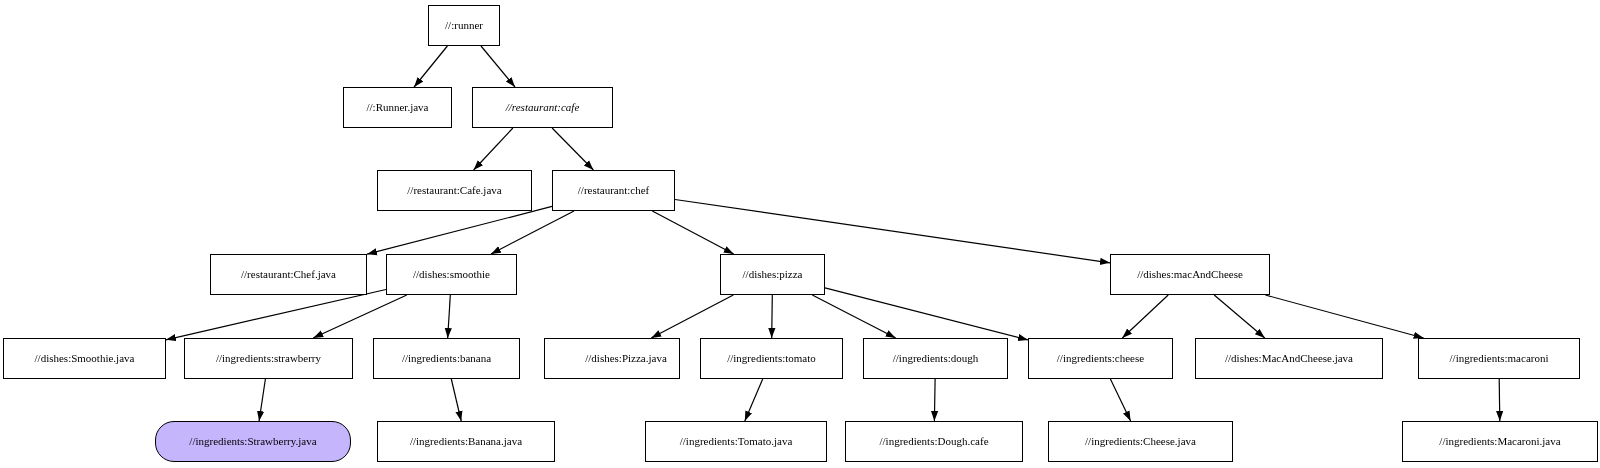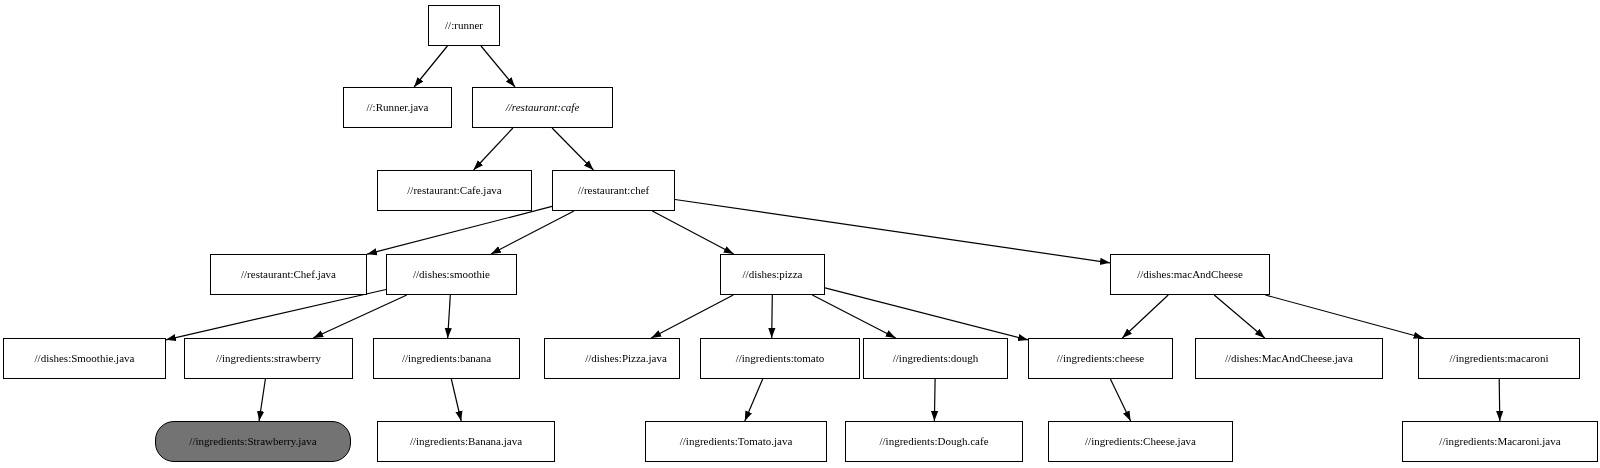--- a/index.html
+++ b/index.html
@@ -82,25 +82,25 @@
       <div class="node" style="left: 377px; top: 170px; width: 155px; border-color: rgb(0, 0, 0); background: rgb(255, 255, 255);">//restaurant:Cafe.java</div>
       <div class="node" style="left: 552px; top: 170px; width: 123px; border-color: rgb(0, 0, 0); background: rgb(255, 255, 255);">//restaurant:chef</div>
       <div class="node" style="left: 210px; top: 254px; width: 157px; border-color: rgb(0, 0, 0); background: rgb(255, 255, 255); font-family: Liberation Serif, serif;">//restaurant:Chef.java</div>
       <div class="node" style="left: 386px; top: 254px; width: 131px; border-color: rgb(0, 0, 0); background: rgb(255, 255, 255);">//dishes:smoothie</div>
       <div class="node" style="left: 720px; top: 254px; width: 105px; border-color: rgb(0, 0, 0); background: rgb(255, 255, 255);">//dishes:pizza</div>
       <div class="node" style="left: 1110px; top: 254px; width: 160px; border-color: rgb(0, 0, 0); background: rgb(255, 255, 255);">//dishes:macAndCheese</div>
       <div class="node" style="left: 3px; top: 338px; width: 163px; border-color: rgb(0, 0, 0); background: rgb(255, 255, 255);">//dishes:Smoothie.java</div>
       <div class="node" style="left: 184px; top: 338px; width: 169px; border-color: rgb(0, 0, 0); background: rgb(255, 255, 255);">//ingredients:strawberry</div>
       <div class="node" style="left: 373px; top: 338px; width: 147px; border-color: rgb(0, 0, 0); background: rgb(255, 255, 255);">//ingredients:banana</div>
       <div class="node" style="left: 544px; top: 338px; width: 136px; border-color: rgb(0, 0, 0); background: rgb(255, 255, 255); padding-left: 28px;">//dishes:Pizza.java</div>
-      <div class="node" style="left: 700px; top: 338px; width: 160px; border-color: rgb(0, 0, 0); background: rgb(255, 255, 255);">//ingredients:tomato</div>
+      <div class="node" style="left: 700px; top: 338px; width: 143px; border-color: rgb(0, 0, 0); background: rgb(255, 255, 255);">//ingredients:tomato</div>
       <div class="node" style="left: 863px; top: 338px; width: 145px; border-color: rgb(0, 0, 0); background: rgb(255, 255, 255);">//ingredients:dough</div>
       <div class="node" style="left: 1028px; top: 338px; width: 145px; border-color: rgb(0, 0, 0); background: rgb(255, 255, 255);">//ingredients:cheese</div>
       <div class="node" style="left: 1195px; top: 338px; width: 188px; border-color: rgb(0, 0, 0); background: rgb(255, 255, 255);">//dishes:MacAndCheese.java</div>
       <div class="node" style="left: 1418px; top: 338px; width: 162px; border-color: rgb(0, 0, 0); background: rgb(255, 255, 255);">//ingredients:macaroni</div>
-      <div class="node" style="left: 155px; top: 421px; width: 196px; border-color: rgb(0, 0, 0); background: #737373; border-radius: 19px;">//ingredients:Strawberry.java</div>
+      <div class="node" style="left: 155px; top: 421px; width: 196px; border-color: rgb(0, 0, 0); background: #c4b5fd; border-radius: 19px;">//ingredients:Strawberry.java</div>
       <div class="node" style="left: 377px; top: 421px; width: 178px; border-color: rgb(0, 0, 0); background: rgb(255, 255, 255);">//ingredients:Banana.java</div>
       <div class="node" style="left: 645px; top: 421px; width: 182px; border-color: rgb(0, 0, 0); background: rgb(255, 255, 255);">//ingredients:Tomato.java</div>
       <div class="node" style="left: 845px; top: 421px; width: 178px; border-color: rgb(0, 0, 0); background: rgb(255, 255, 255);">//ingredients:Dough.cafe</div>
       <div class="node" style="left: 1048px; top: 421px; width: 185px; border-color: rgb(0, 0, 0); background: rgb(255, 255, 255);">//ingredients:Cheese.java</div>
       <div class="node" style="left: 1402px; top: 421px; width: 196px; border-color: rgb(0, 0, 0); background: rgb(255, 255, 255);">//ingredients:Macaroni.java</div>
     </div>
 </div>
 
 </body></html>

